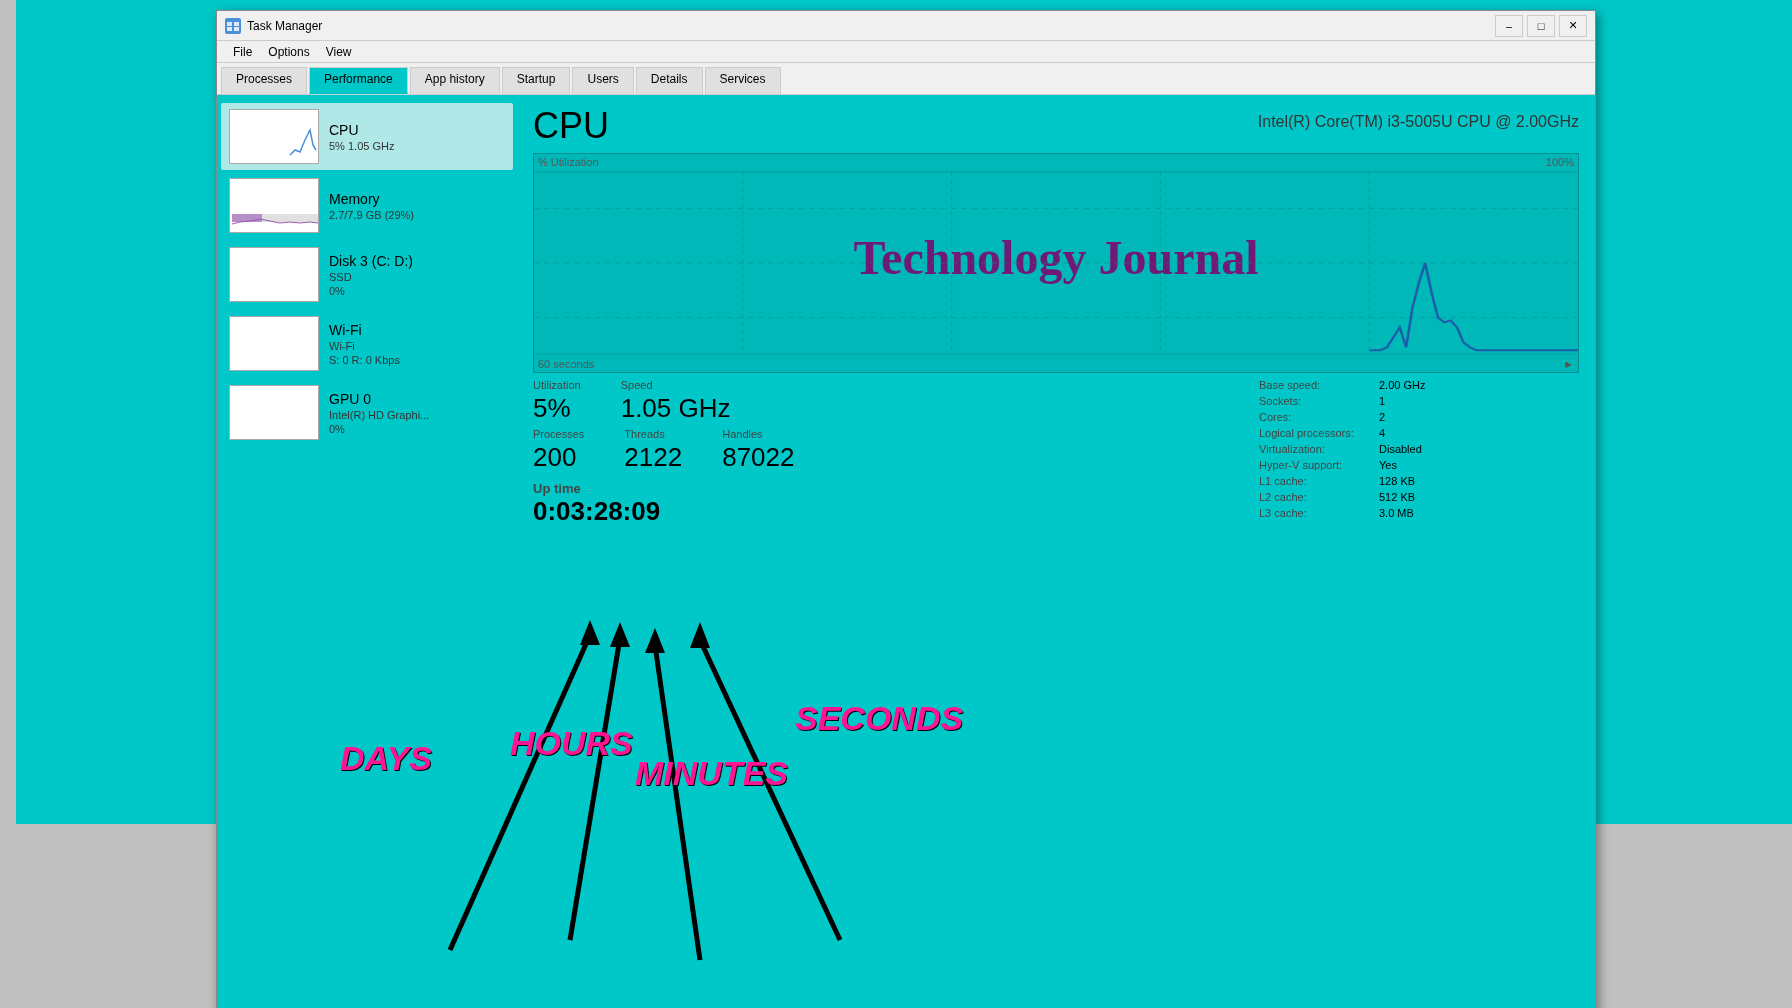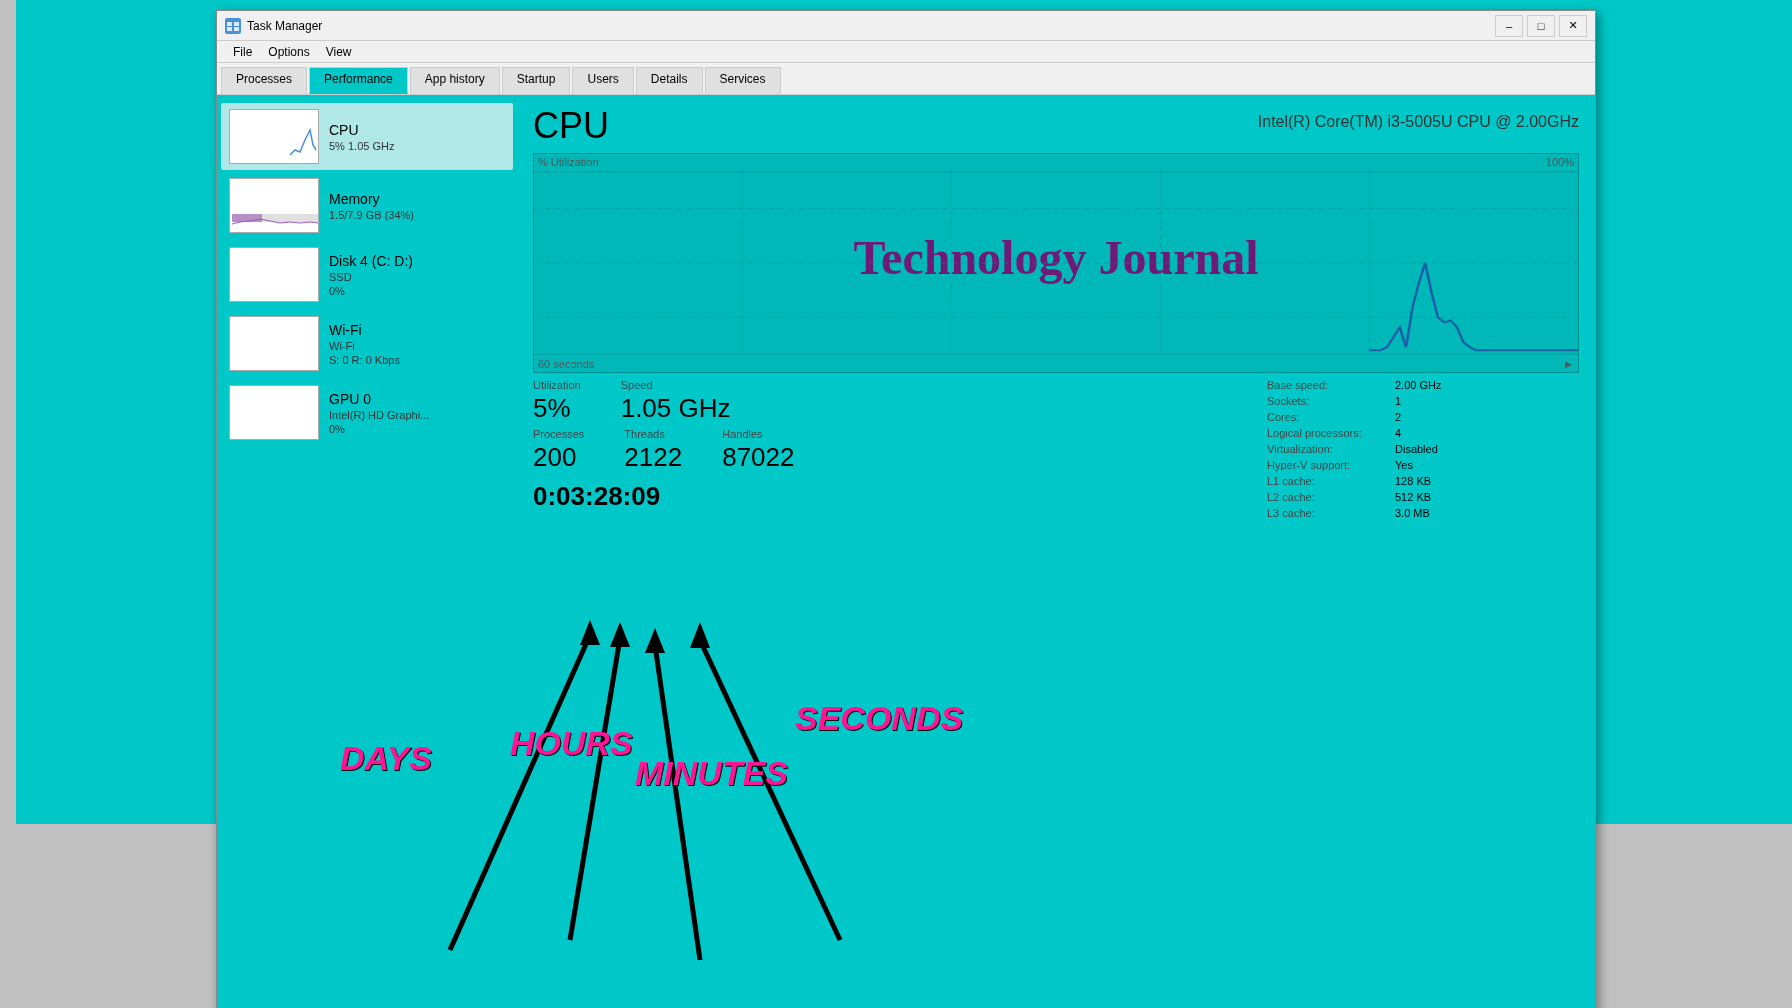--- a/index.html
+++ b/index.html
@@ -169,23 +169,21 @@
     .stat-block { }
     .stat-label { font-size: 11px; color: #444; }
     .stat-value { font-size: 26px; font-weight: 500; color: #000; margin-top: 2px; }
 
     
     .info-table {
       margin-left: 16px;
     }
     .info-row {
       display: flex;
-      gap: 8px;
       margin-bottom: 4px;
-      margin-left: 8px;
     }
     .info-key { font-size: 11px; color: #444; min-width: 120px; }
     .info-val { font-size: 11px; color: #000; font-weight: 500; }
 
     .stats-and-info {
       display: flex;
       gap: 0;
     }
     .stats-left { flex: 1; }
     .stats-right { width: 320px; }
@@ -274,32 +272,32 @@
           <div class="sidebar-thumb">
             <svg width="90" height="55" viewBox="0 0 90 55">
               <rect width="90" height="55" fill="white"></rect>
               <rect x="2" y="35" width="86" height="8" fill="#e0e0e0"></rect>
               <rect x="2" y="35" width="30" height="8" fill="#9b59b6" opacity="0.6"></rect>
               <polyline points="2,45 10,43 20,42 30,40 40,42 50,44 60,43 70,44 80,43 88,44" stroke="#9b59b6" stroke-width="1" fill="none"></polyline>
             </svg>
           </div>
           <div class="sidebar-info">
             <div class="sidebar-info-name">Memory</div>
-            <div class="sidebar-info-detail">1.5/7.9 GB (34%)</div>
+            <div class="sidebar-info-detail">2.7/7.9 GB (29%)</div>
           </div>
         </div>
 
         <div class="sidebar-item">
           <div class="sidebar-thumb">
             <svg width="90" height="55" viewBox="0 0 90 55">
               <rect width="90" height="55" fill="white"></rect>
             </svg>
           </div>
           <div class="sidebar-info">
-            <div class="sidebar-info-name">Disk 4 (C: D:)</div>
+            <div class="sidebar-info-name">Disk 3 (C: D:)</div>
             <div class="sidebar-info-detail">SSD</div>
             <div class="sidebar-info-detail">0%</div>
           </div>
         </div>
 
         <div class="sidebar-item">
           <div class="sidebar-thumb">
             <svg width="90" height="55" viewBox="0 0 90 55">
               <rect width="90" height="55" fill="white"></rect>
             </svg>
@@ -382,20 +380,21 @@
                 <div class="stat-label">Threads</div>
                 <div class="stat-value">2122</div>
               </div>
               <div class="stat-block">
                 <div class="stat-label">Handles</div>
                 <div class="stat-value">87022</div>
               </div>
             </div>
 
             <div class="uptime-block">
+              <div class="stat-label" style="font-size:13px; font-weight:bold;">Up time</div>
               <div style="font-size:26px; font-weight:700;">0:03:28:09</div>
             </div>
           </div>
 
           <div class="stats-right info-table">
             <div class="info-row">
               <span class="info-key">Base speed:</span>
               <span class="info-val">2.00 GHz</span>
             </div>
             <div class="info-row">

